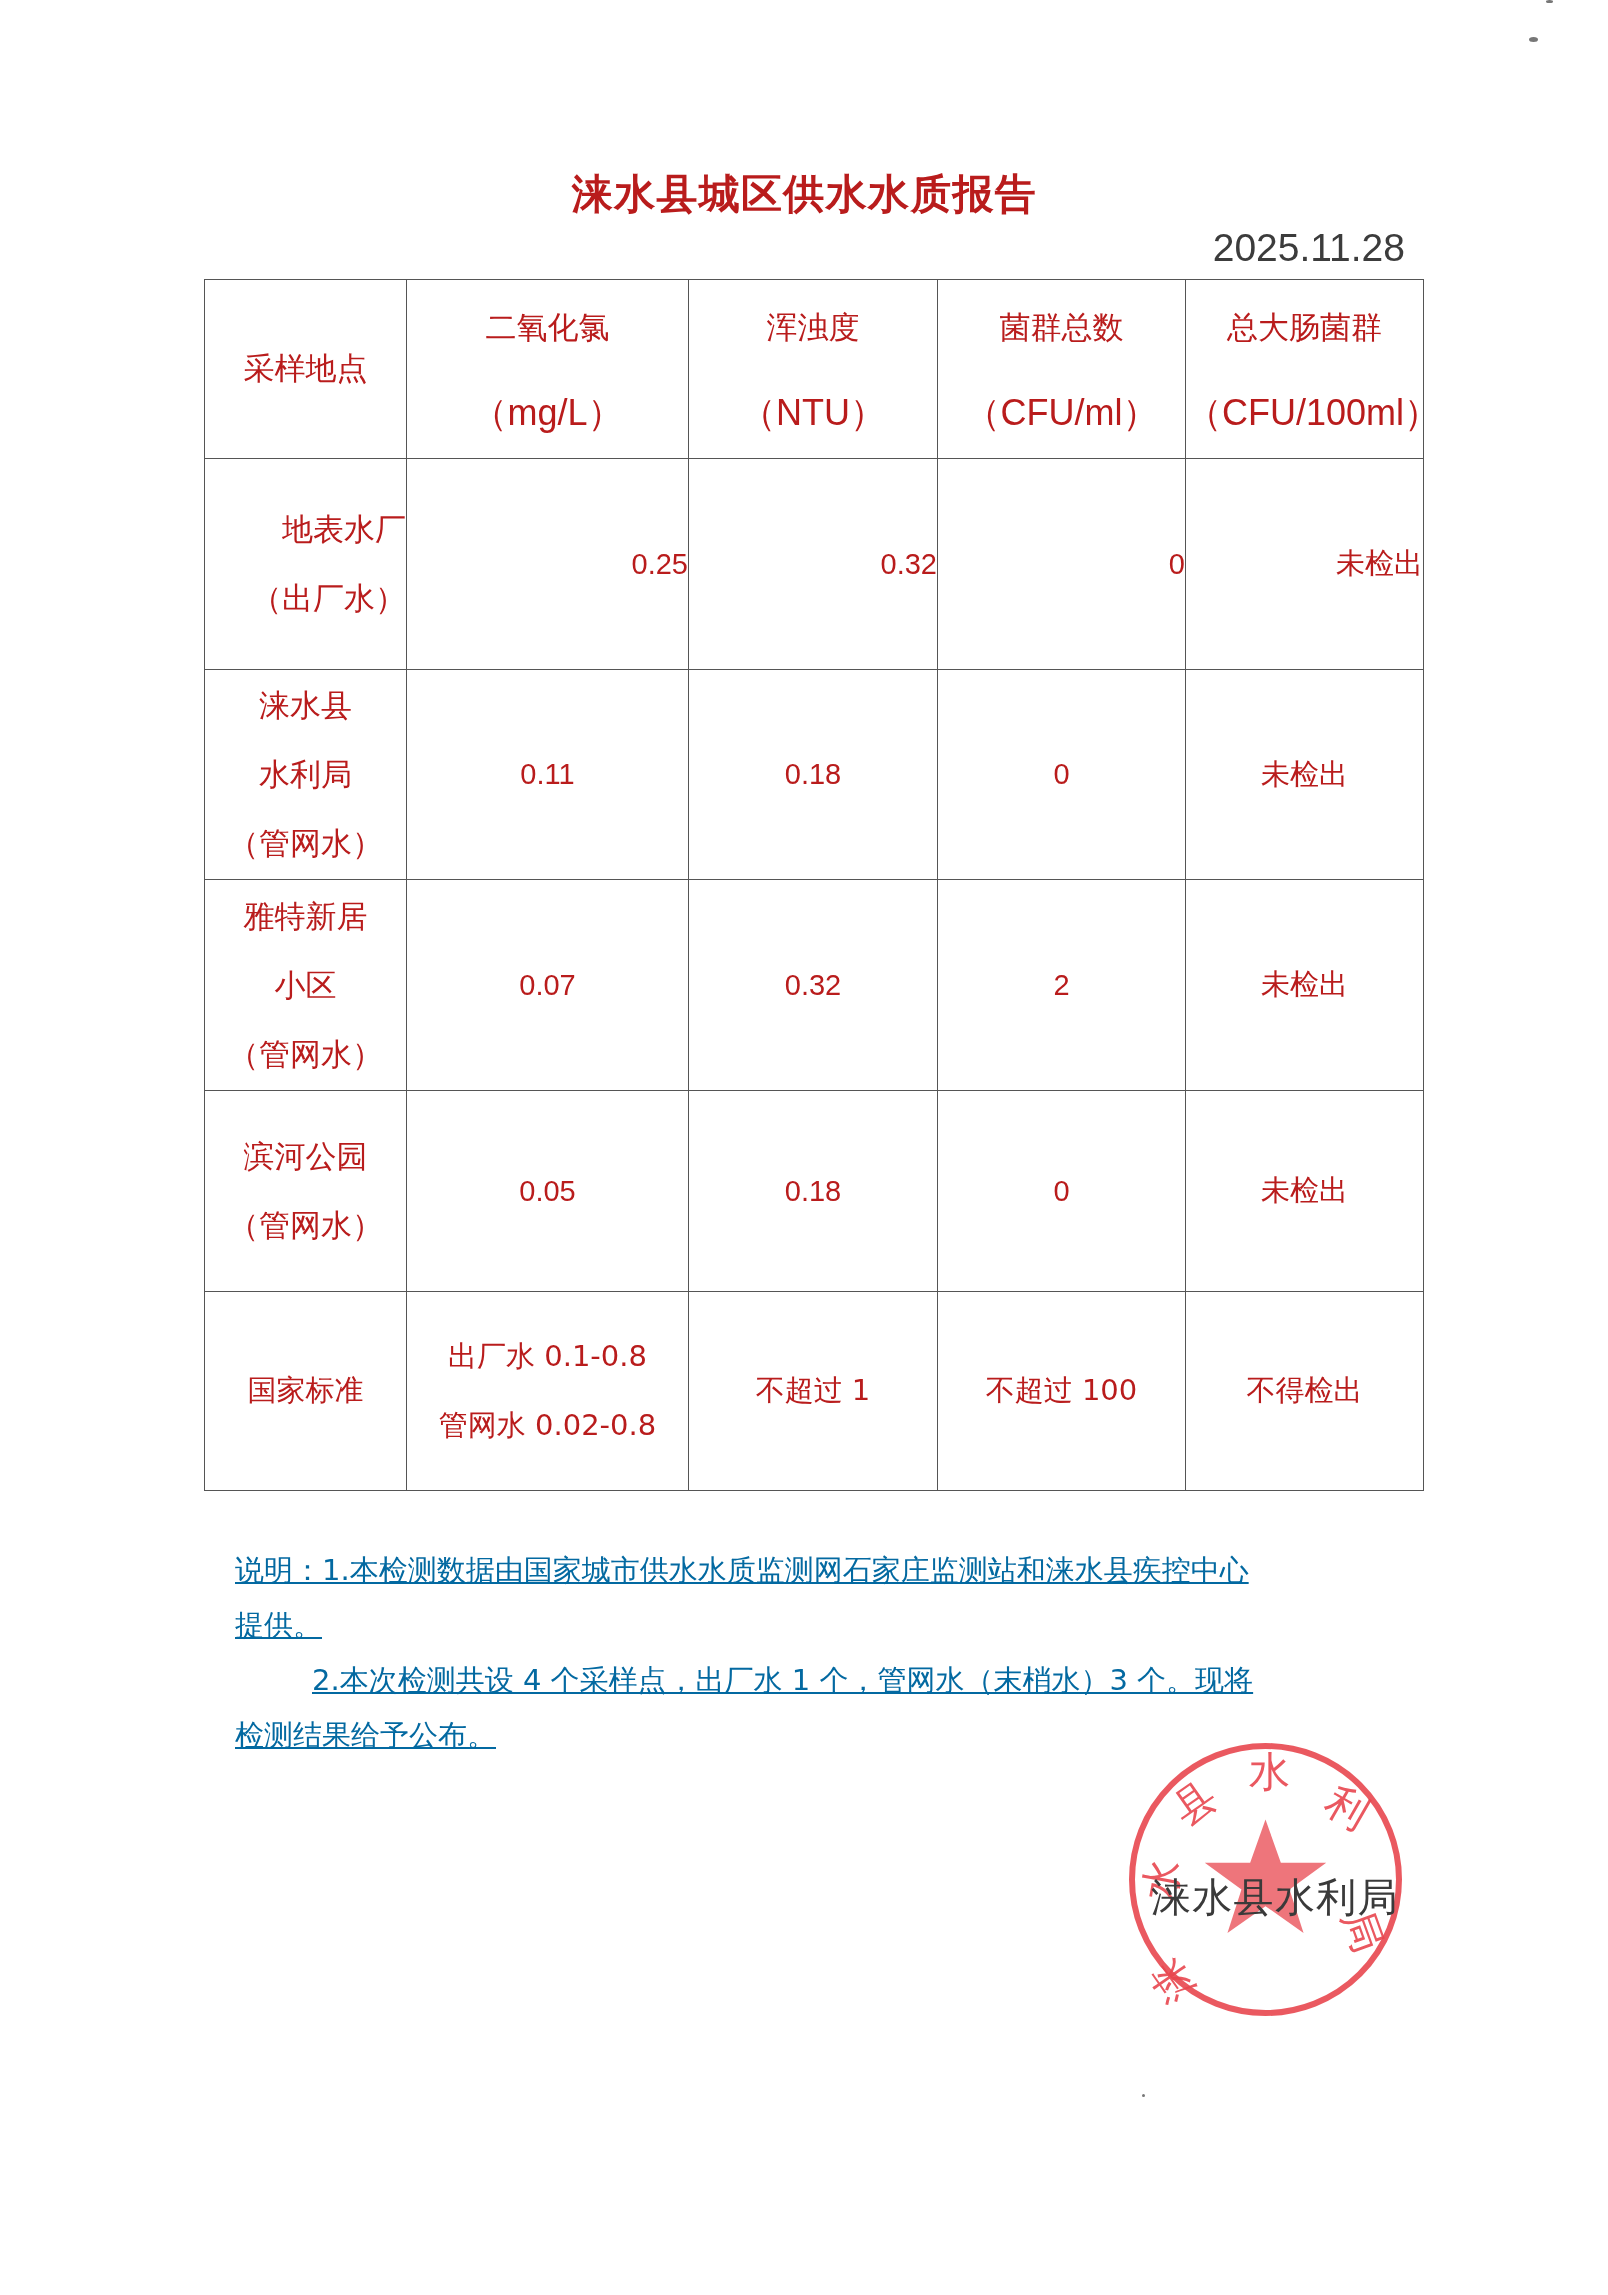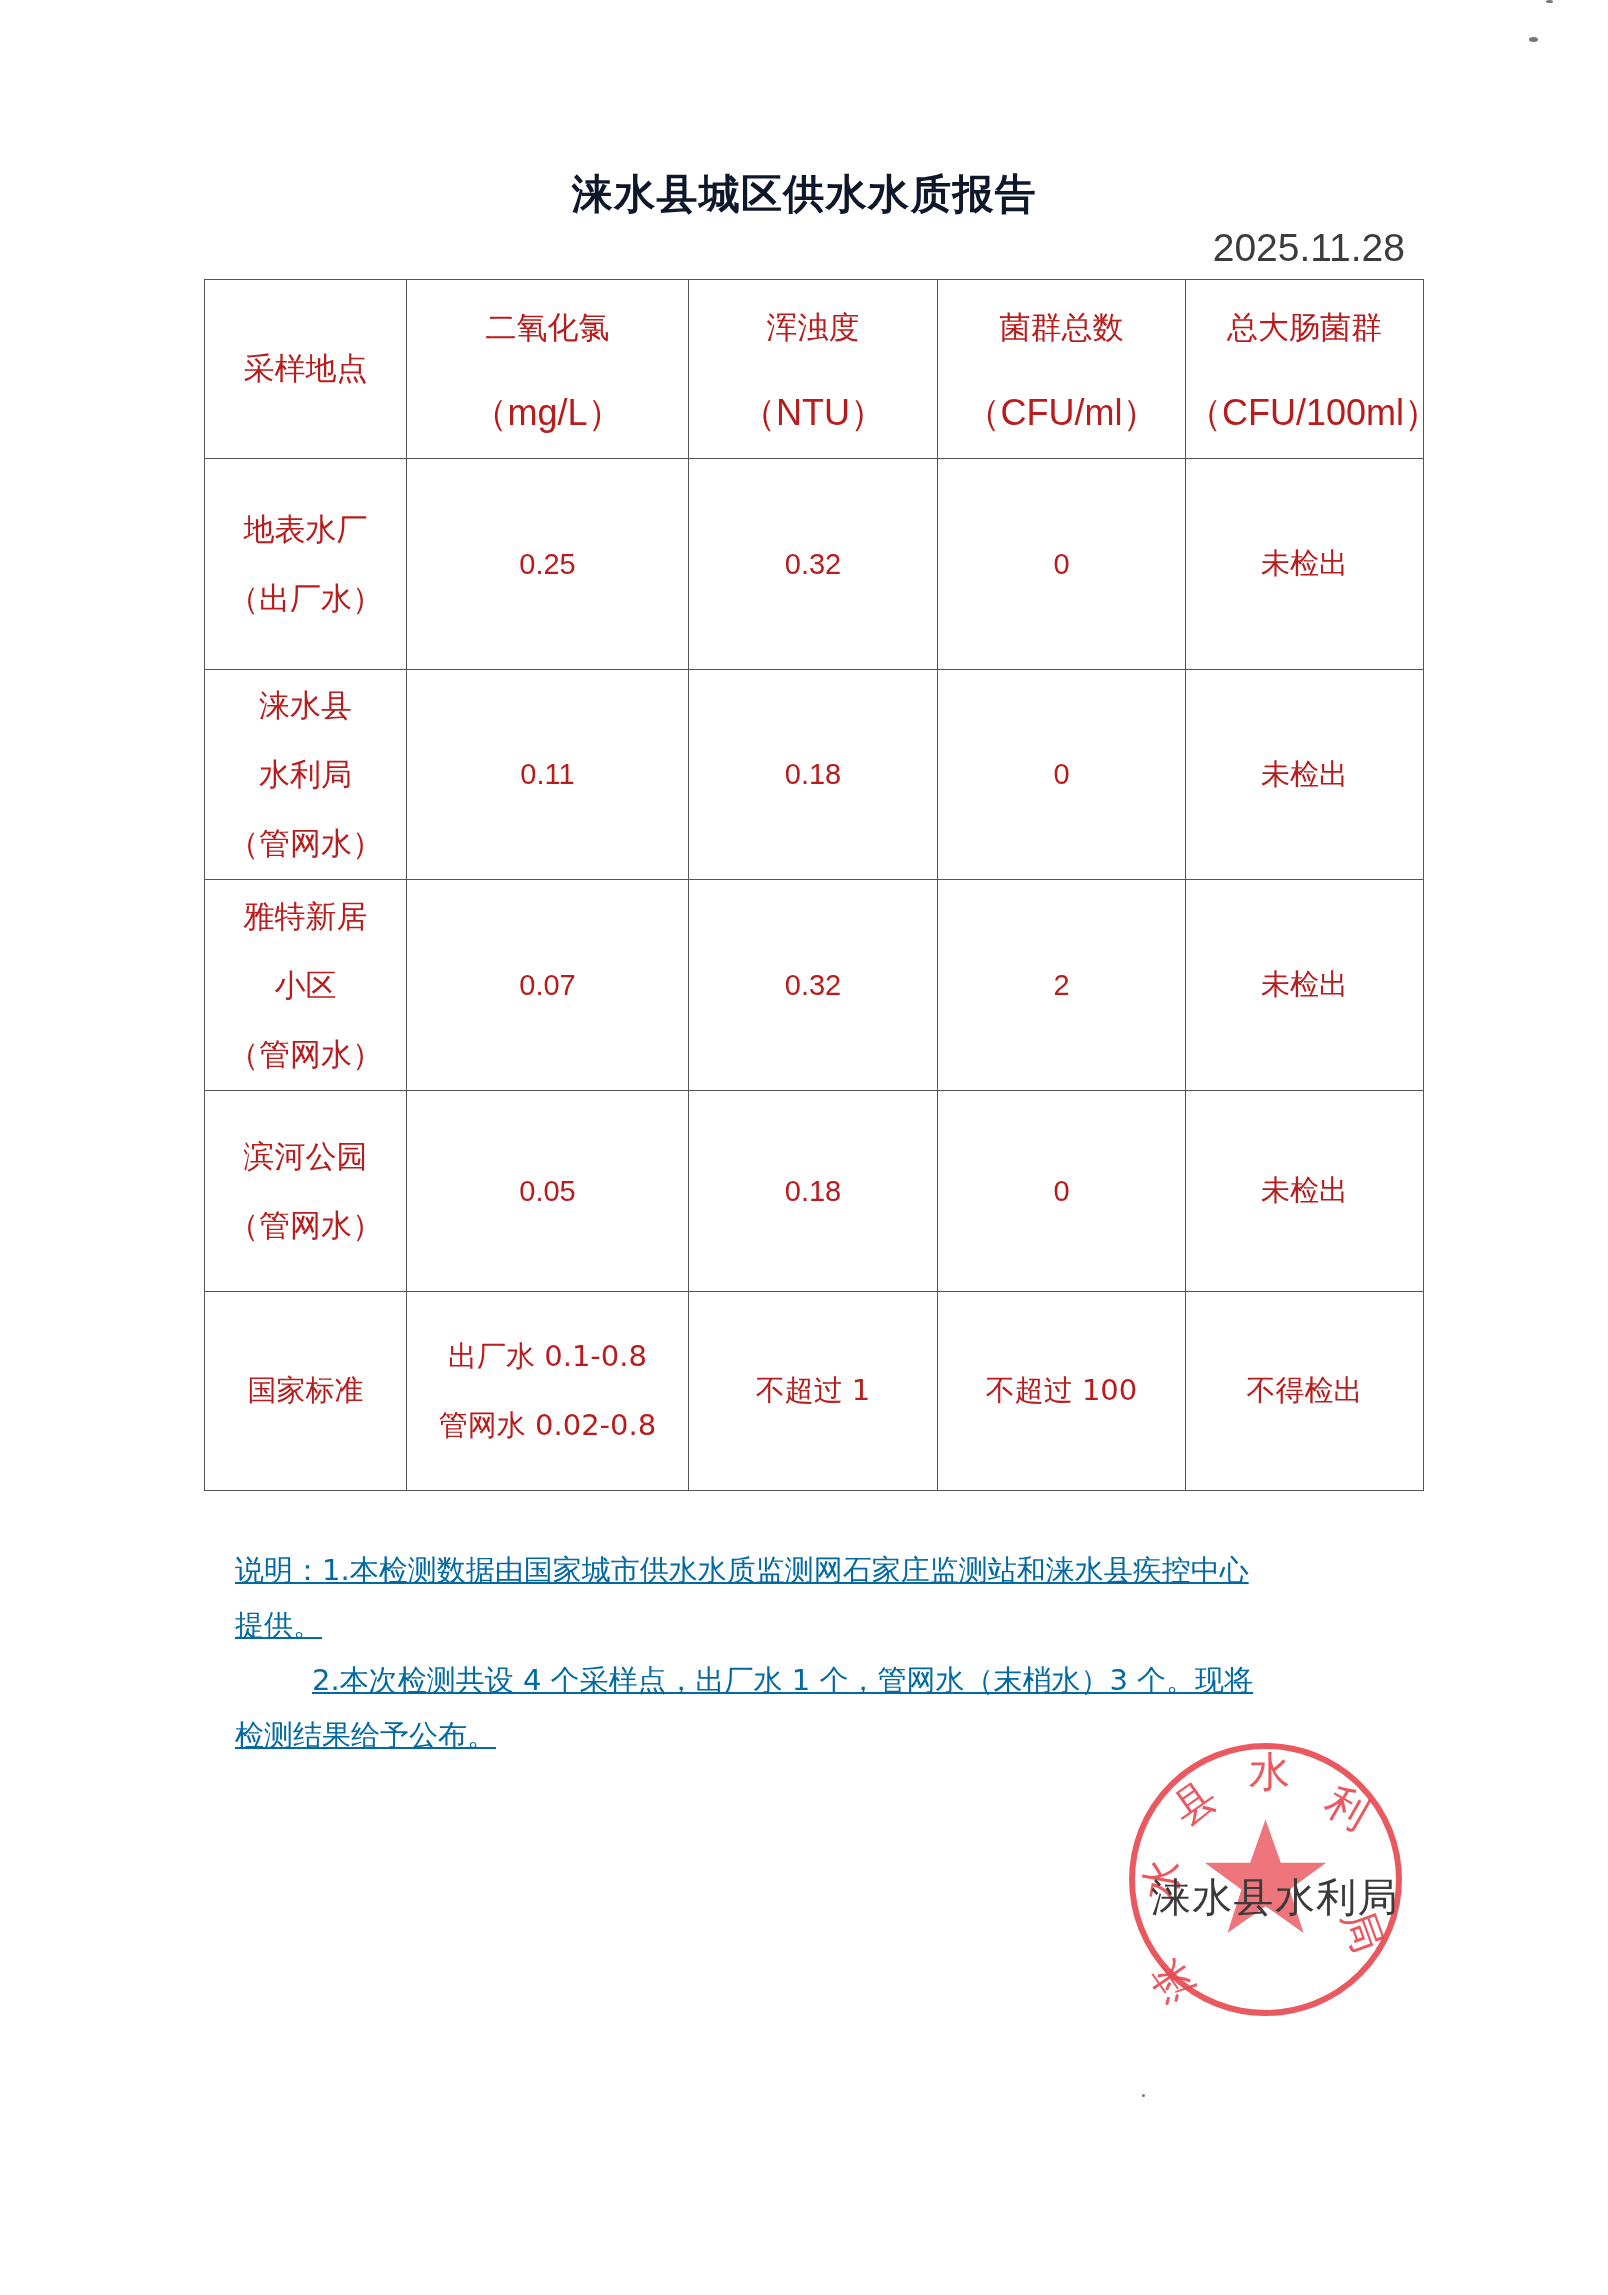--- a/index.html
+++ b/index.html
@@ -3,38 +3,38 @@
 <meta charset="utf-8">
 <style>
   html, body { margin: 0; padding: 0; background: #ffffff; }
   body {
     width: 1609px; height: 2295px; position: relative; overflow: hidden;
     font-family: "DejaVu Sans", "Liberation Sans", sans-serif;
     color: #3a3a3a;
   }
   .title {
     position: absolute; left: 0; width: 1609px; top: 167px;
-    text-align: center; font-size: 41px; font-weight: bold; color: #0f172a;
+    text-align: center; font-size: 41px; font-weight: bold; color: #b91c1c;
     letter-spacing: 1.3px;
   }
   .date {
     position: absolute; left: 0; width: 1405px; top: 226px;
     text-align: right; font-size: 39px; color: #3c3c3c;
     font-family: Liberation Sans, sans-serif;
   }
   table.report {
     position: absolute; left: 204px; top: 279px;
     width: 1220px; border-collapse: collapse; table-layout: fixed;
   }
   table.report td {
     border: 1.3px solid #555; text-align: center; vertical-align: middle;
     font-size: 29px; color: #b91c1c; padding: 0;
   }
   table.report tr.hdr td { height: 178px; }
-  table.report tr.r1 td { height: 210px; }
+  table.report tr.r1 td { height: 210px; text-align: right; }
   table.report tr.r2 td { height: 209px; }
   table.report tr.r3 td { height: 210px; }
   table.report tr.r4 td { height: 200px; }
   table.report tr.std td { height: 198px; }
   .hdr-cell { display: flex; flex-direction: column; justify-content: space-between; height: 100%; padding: 27px 0 20px; box-sizing: border-box; }
   .hdr-name { font-size: 31px; }
   .hdr-unit { font-size: 36px; font-family: "Liberation Sans", sans-serif; }
   .loc-line { display: block; line-height: 69px; font-size: 31px; }
   .num { font-family: "Liberation Sans", sans-serif; font-size: 29px; }
   .std-line { display: block; line-height: 69px; font-size: 29px; }

